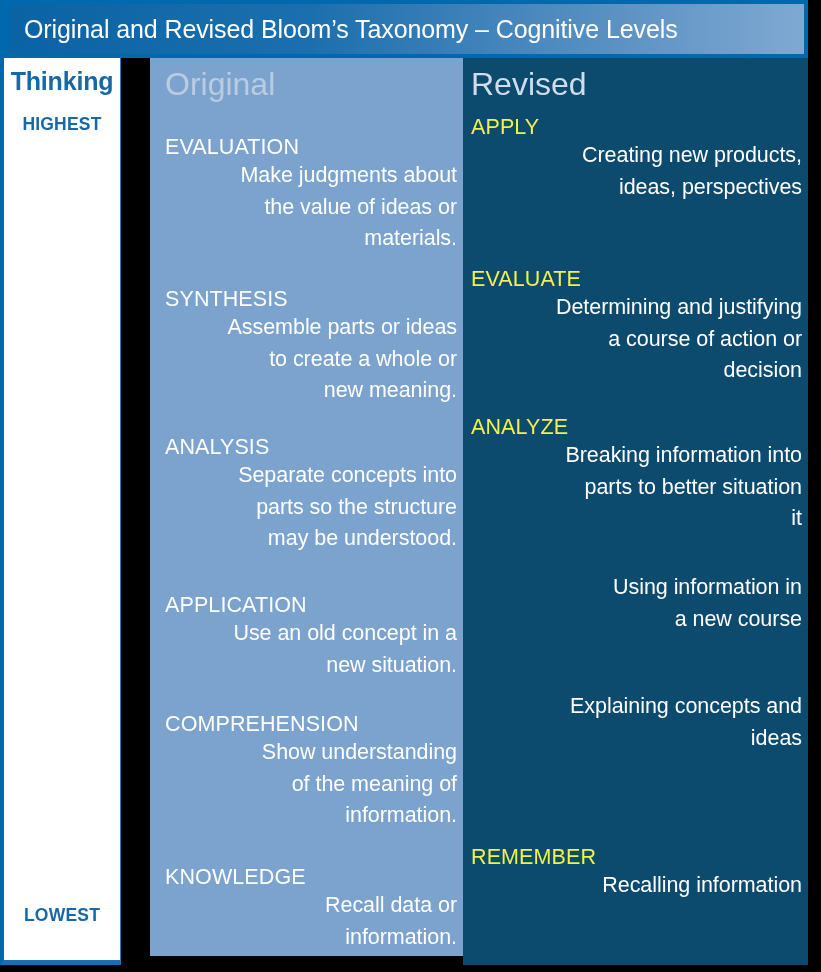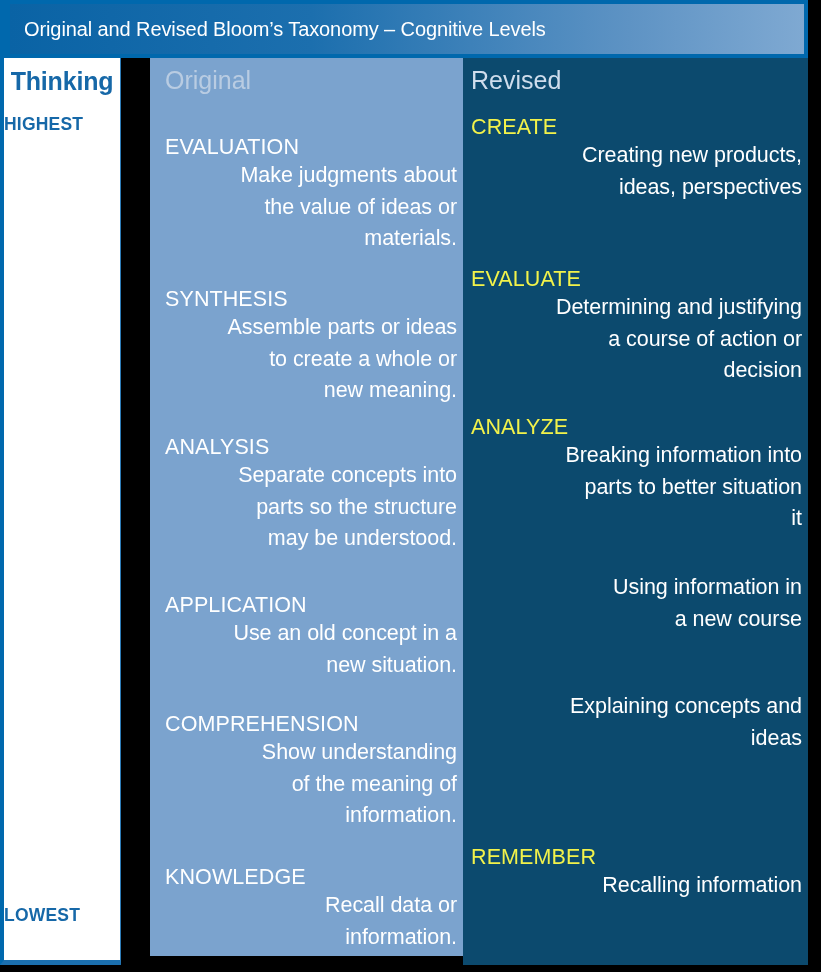--- a/index.html
+++ b/index.html
@@ -35,21 +35,21 @@
     left: 10px;
     top: 4px;
     width: 794px;
     height: 50px;
     background: linear-gradient(to right, #0A63A5 0%, #1C6FAE 38%, #5E93C4 78%, #7FA9D2 100%);
     display: flex;
     align-items: center;
   }
   #title-text {
     color: #FFFFFF;
-    font-size: 20px;
+    font-size: 25px;
     font-weight: 400;
     letter-spacing: -0.1px;
     padding-left: 14px;
     white-space: nowrap;
   }
 
   
   #cols {
     position: absolute;
     left: 0;
@@ -75,21 +75,21 @@
     color: #1668A8;
     font-size: 25px;
     font-weight: 700;
     text-align: center;
     padding-top: 9px;
     letter-spacing: -0.2px;
   }
   .rank-label {
     position: absolute;
     width: 100%;
-    text-align: left;
+    text-align: center;
     color: #1668A8;
     font-size: 17.5px;
     font-weight: 700;
     letter-spacing: 0.2px;
   }
   #rank-highest { top: 56px; }
   #rank-lowest  { top: 847px; }
 
   
   #col-original {
@@ -104,21 +104,21 @@
   #col-revised {
     position: absolute;
     left: 463px;
     top: 0;
     width: 345px;
     height: 907px;
     background: #0c4a6e;
   }
 
   .col-head {
-    font-size: 25px;
+    font-size: 32px;
     font-weight: 400;
     padding-top: 8px;
   }
   #head-original {
     padding-left: 15px;
     color: #B9CCE2;
   }
   #head-revised {
     padding-left: 8px;
     color: #CFDDEC;
@@ -216,21 +216,21 @@
         <div class="level-name">KNOWLEDGE</div>
         <div class="level-desc">Recall data or
 information.</div>
       </div>
     </div>
 
     <div id="col-revised">
       <div id="head-revised" class="col-head">Revised</div>
 
       <div class="level lv0">
-        <div class="level-name">CREATE</div>
+        <div class="level-name">APPLY</div>
         <div class="level-desc">Creating new products,
 ideas, perspectives</div>
       </div>
       <div class="level lv1">
         <div class="level-name">EVALUATE</div>
         <div class="level-desc">Determining and justifying
 a course of action or
 decision</div>
       </div>
       <div class="level lv2">

